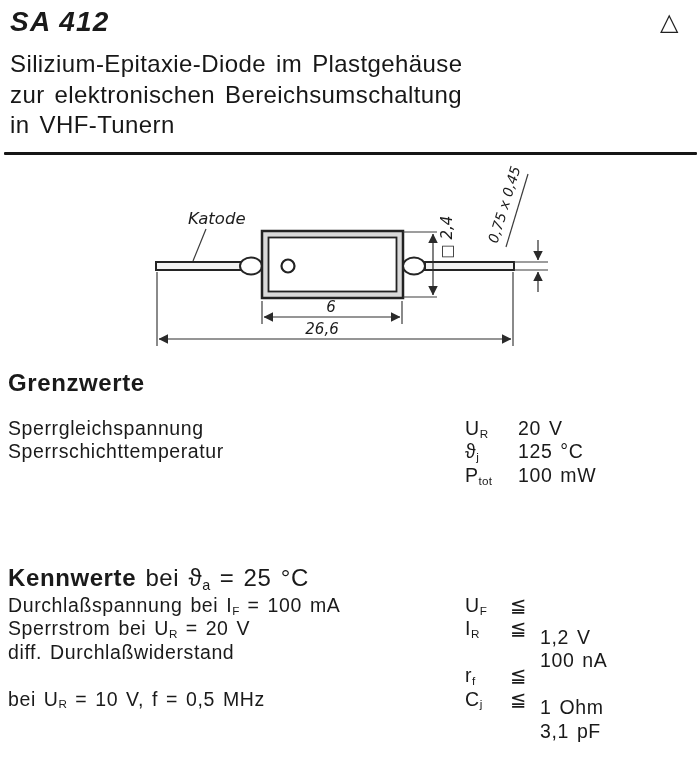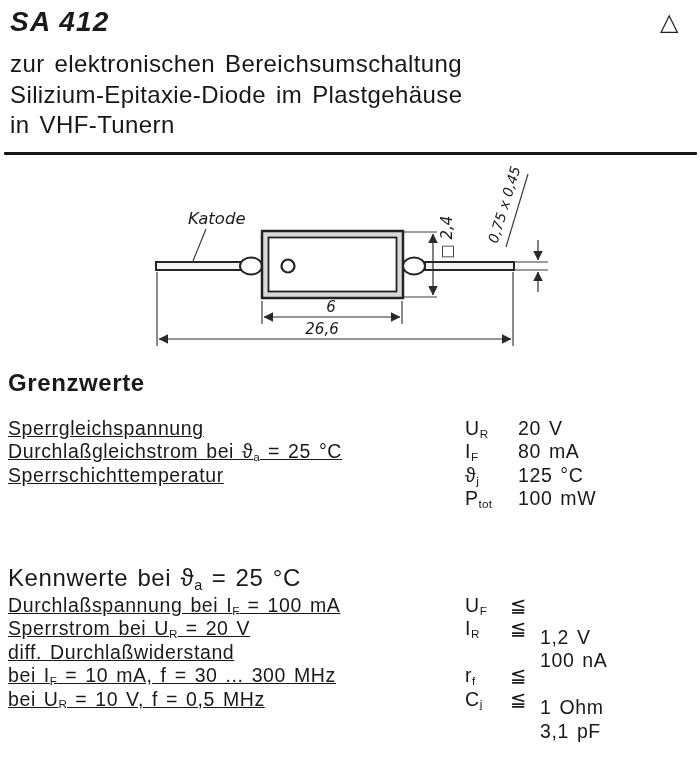--- a/index.html
+++ b/index.html
@@ -32,46 +32,46 @@
   .thin{stroke:#3c3c3c;stroke-width:1.2;fill:none;}
   .dim{stroke:#2c2c2c;stroke-width:1.2;fill:none;}
   .hand{font-family:"DejaVu Sans",sans-serif;font-style:italic;font-size:15px;fill:#1c1c1c;}
   .hand-lg{font-size:16.5px;}
   .mid{text-anchor:middle;}
   .sec-h{
     position:absolute;left:8px;font-size:24px;letter-spacing:0.6px;word-spacing:2px;line-height:23px;
   }
   #grenz-h{top:371px;font-weight:700;}
   #kenn-h{top:566px;font-weight:400;}
-  #kenn-h b{font-weight:400;}
+  #kenn-h b{font-weight:700;}
   .spec-table{
     position:absolute;left:8px;width:688px;
     font-size:19.5px;letter-spacing:0.6px;word-spacing:2px;
   }
   #grenz-t{top:417px;}
   #kenn-t{top:594px;}
-  .trow{position:relative;height:23.4px;line-height:23.4px;white-space:nowrap;text-decoration:underline;}
+  .trow{position:relative;height:23.4px;line-height:23.4px;white-space:nowrap;}
   .sym{position:absolute;left:457px;}
   .val{position:absolute;left:510px;}
   .rel{position:absolute;left:502px;}
   .val2{position:absolute;left:532px;margin-top:32px;}
   sub{
     font-size:0.6em;vertical-align:baseline;position:relative;top:0.25em;
     letter-spacing:0.2px;
   }
 </style>
 </head>
 <body>
 
 <div class="part-number">SA 412</div>
 <div class="rev-mark">△</div>
 
 <div class="subtitle">
+  <div>Silizium-Epitaxie-Diode im Plastgehäuse</div>
   <div>zur elektronischen Bereichsumschaltung</div>
-  <div>Silizium-Epitaxie-Diode im Plastgehäuse</div>
   <div>in VHF-Tunern</div>
 </div>
 
 <div class="rule"></div>
 
 <svg class="diagram" width="700" height="200" viewBox="0 0 700 200" xmlns="http://www.w3.org/2000/svg">
   <defs>
     <marker id="ah" viewBox="0 0 10 10" refX="9.5" refY="5" markerWidth="8" markerHeight="8" orient="auto-start-reverse">
       <path d="M0 0 L10 5 L0 10 z" fill="#2a2a2a"></path>
     </marker>
@@ -113,25 +113,20 @@
 
 <div class="sec-h" id="grenz-h">Grenzwerte</div>
 
 <div class="spec-table" id="grenz-t">
   <div class="trow">
     <span class="lbl"><span>Sperrgleichspannung</span><sub></sub><span></span></span>
     <span class="sym"><span>U</span><sub>R</sub></span>
     <span class="val">20 V</span>
   </div>
   <div class="trow">
-    <span class="lbl"><span>Durchlaßgleichstrom bei ϑ</span><sub>a</sub><span> = 25 °C</span></span>
-    <span class="sym"><span>I</span><sub>F</sub></span>
-    <span class="val">80 mA</span>
-  </div>
-  <div class="trow">
     <span class="lbl"><span>Sperrschichttemperatur</span><sub></sub><span></span></span>
     <span class="sym"><span>ϑ</span><sub>j</sub></span>
     <span class="val">125 °C</span>
   </div>
   <div class="trow">
     <span class="sym"><span>P</span><sub>tot</sub></span>
     <span class="val">100 mW</span>
   </div>
 </div>
 
@@ -150,21 +145,20 @@
     <span class="rel">≦</span>
     <span class="val2">100 nA</span>
   </div>
   <div class="trow">
     <span class="lbl"><span>diff. Durchlaßwiderstand</span><sub></sub><span></span></span>
     <span class="sym"><span></span><sub></sub></span>
     <span class="rel"></span>
     <span class="val2"></span>
   </div>
   <div class="trow">
-    <span class="lbl"><span>bei I</span><sub>F</sub><span> = 10 mA, f = 30 ... 300 MHz</span></span>
     <span class="sym"><span>r</span><sub>f</sub></span>
     <span class="rel">≦</span>
     <span class="val2">1 Ohm</span>
   </div>
   <div class="trow">
     <span class="lbl"><span>bei U</span><sub>R</sub><span> = 10 V, f = 0,5 MHz</span></span>
     <span class="sym"><span>C</span><sub>j</sub></span>
     <span class="rel">≦</span>
     <span class="val2">3,1 pF</span>
   </div>

